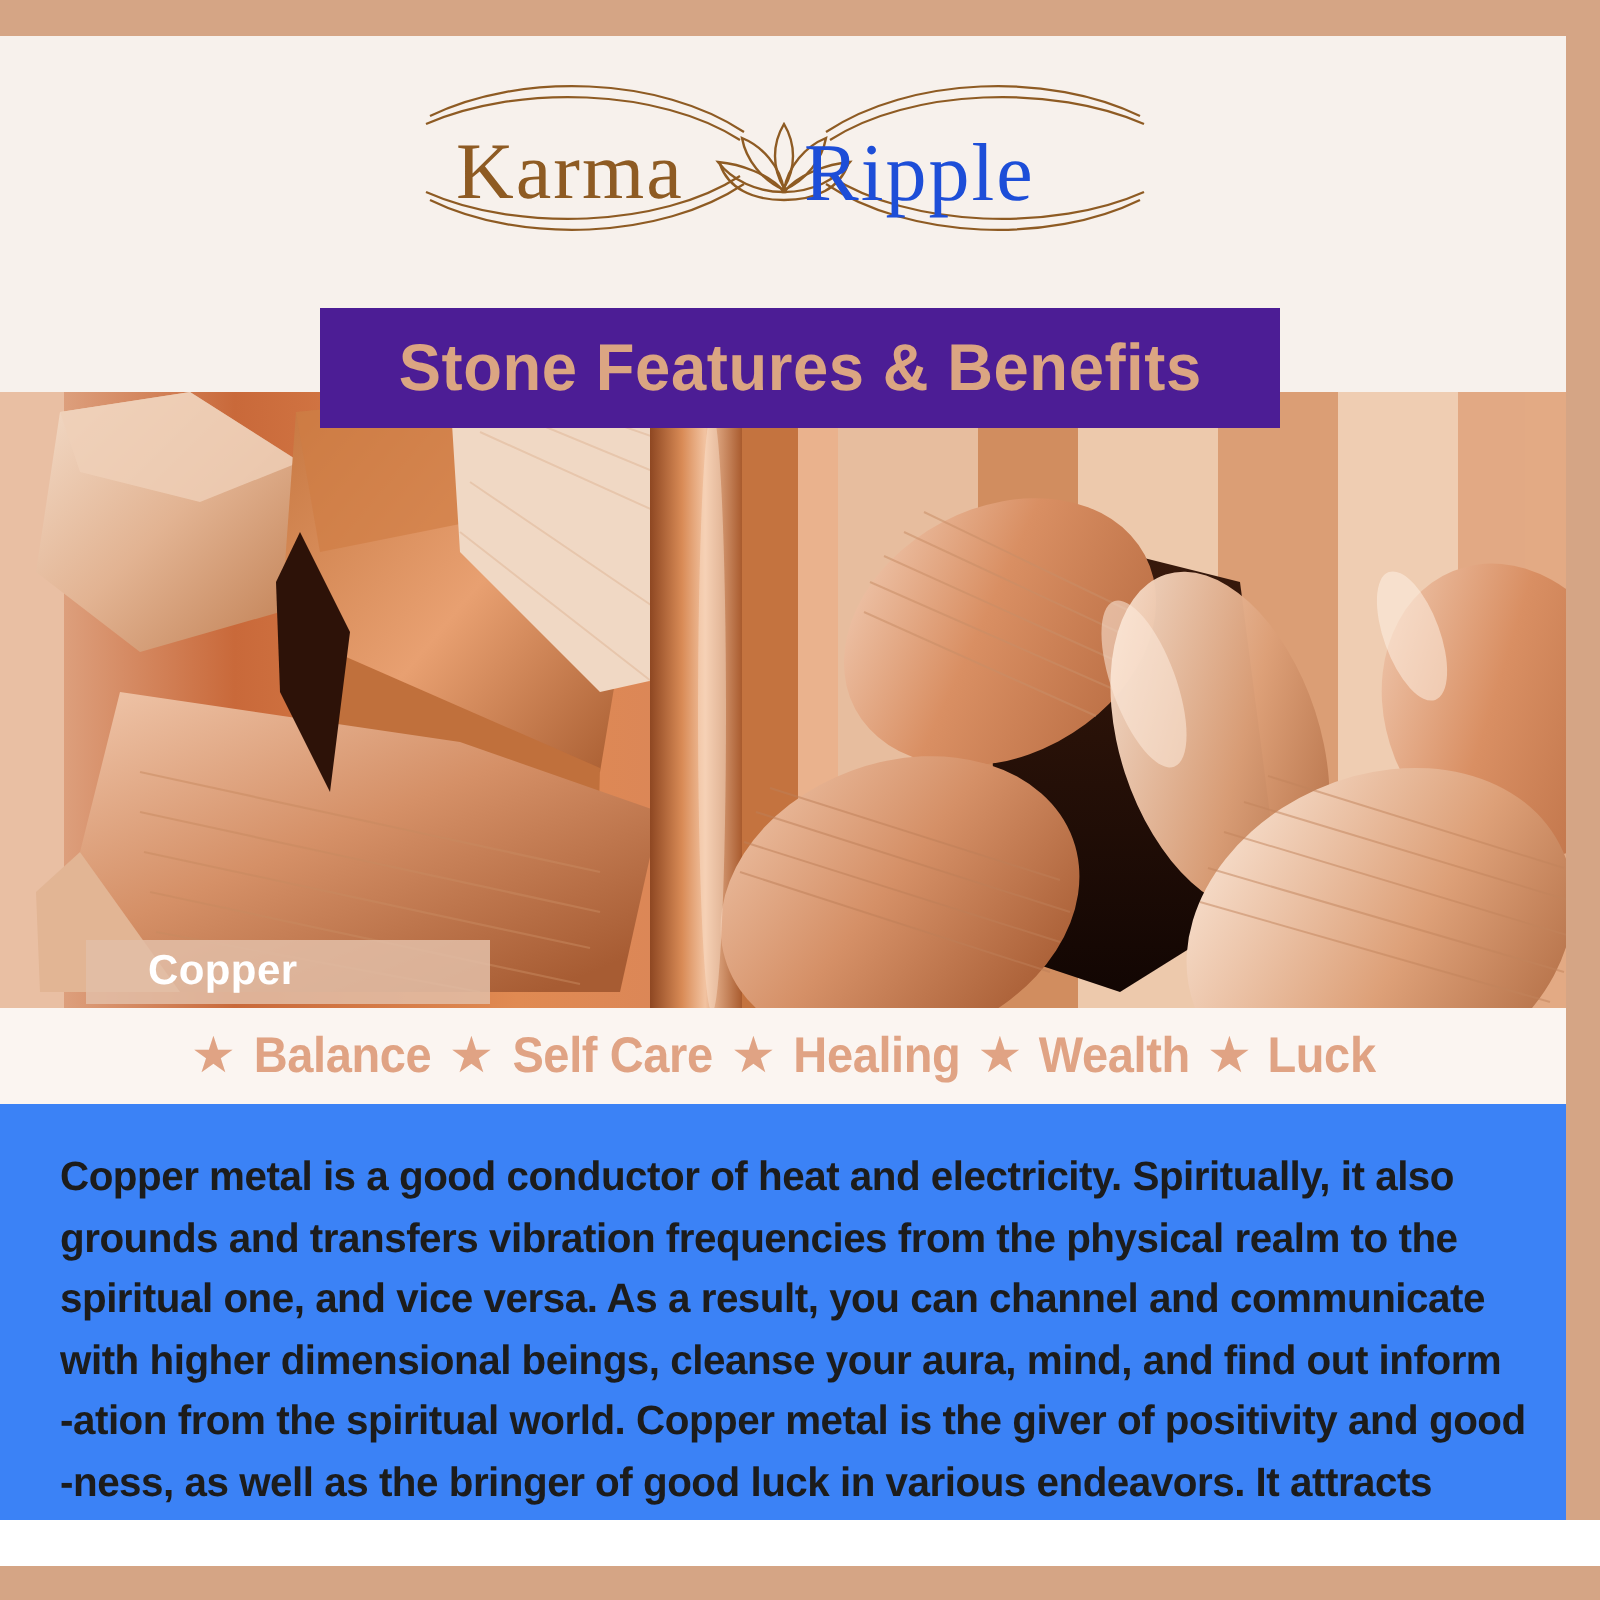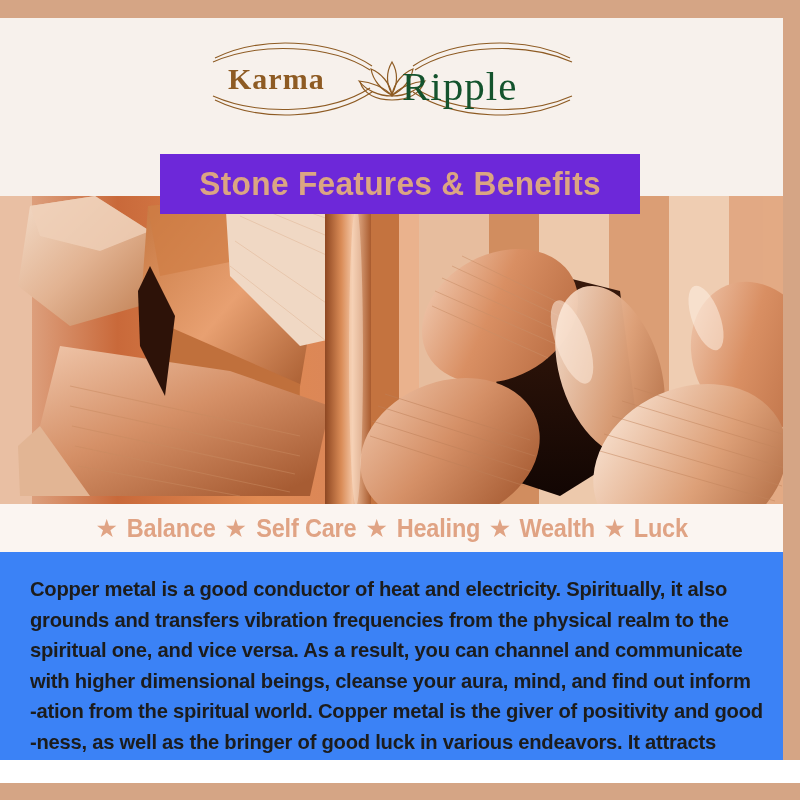--- a/index.html
+++ b/index.html
@@ -36,29 +36,29 @@
     background:#D5A585;
   }
 
   
   .logo-wrap{
     position:absolute;
     left:0px; top:0px; width:783px; height:120px;
   }
   .logo-svg{position:absolute;left:0;top:0;}
   .logo-left{position:absolute; left:228px; top:44px; color:#8E5B23;
-             font-family:"Liberation Serif",serif; font-size:30px; letter-spacing:1px;font-weight:bold;}
-  .logo-right{position:absolute; left:402px; top:44px; color:#14532d;
+             font-family:"Liberation Serif",serif; font-size:40px; letter-spacing:1px;}
+  .logo-right{position:absolute; left:402px; top:44px; color:#1d4ed8;
              font-family:"Liberation Serif",serif; font-size:41px; letter-spacing:1px;}
 
   
   .title-band{
     position:absolute;
     left:160px; top:136px; width:480px; height:60px;
-    background:#6d28d9;
+    background:#4c1d95;
     display:flex; align-items:center; justify-content:center;
     z-index:6;
   }
   .title-text{
     font-family:"Liberation Sans", sans-serif;
     font-weight:bold;
     font-size:33px;
     letter-spacing:.3px;
     color:#DBA582;
     transform:scaleX(.96);
@@ -305,20 +305,23 @@
         <ellipse cx="572" cy="146" rx="16" ry="44" transform="rotate(-20 572 146)" fill="#FDEBDC" opacity="0.55"></ellipse>
         <ellipse cx="706" cy="122" rx="14" ry="34" transform="rotate(-20 706 122)" fill="#FFF3E7" opacity="0.5"></ellipse>
         <ellipse cx="356" cy="160" rx="7" ry="150" fill="#FBE3CF" opacity="0.45"></ellipse>
       </svg>
     </div>
 
     <div class="title-band">
       <div class="title-text">Stone Features &amp; Benefits</div>
     </div>
 
+    <div class="hero-label">
+      <span>Copper</span>
+    </div>
 
     <div class="benefits">
       <div class="benefits-row">
         <span class="bf-star">★</span>
         <span class="bf-label">Balance</span>
         <span class="bf-star">★</span>
         <span class="bf-label">Self Care</span>
         <span class="bf-star">★</span>
         <span class="bf-label">Healing</span>
         <span class="bf-star">★</span>

